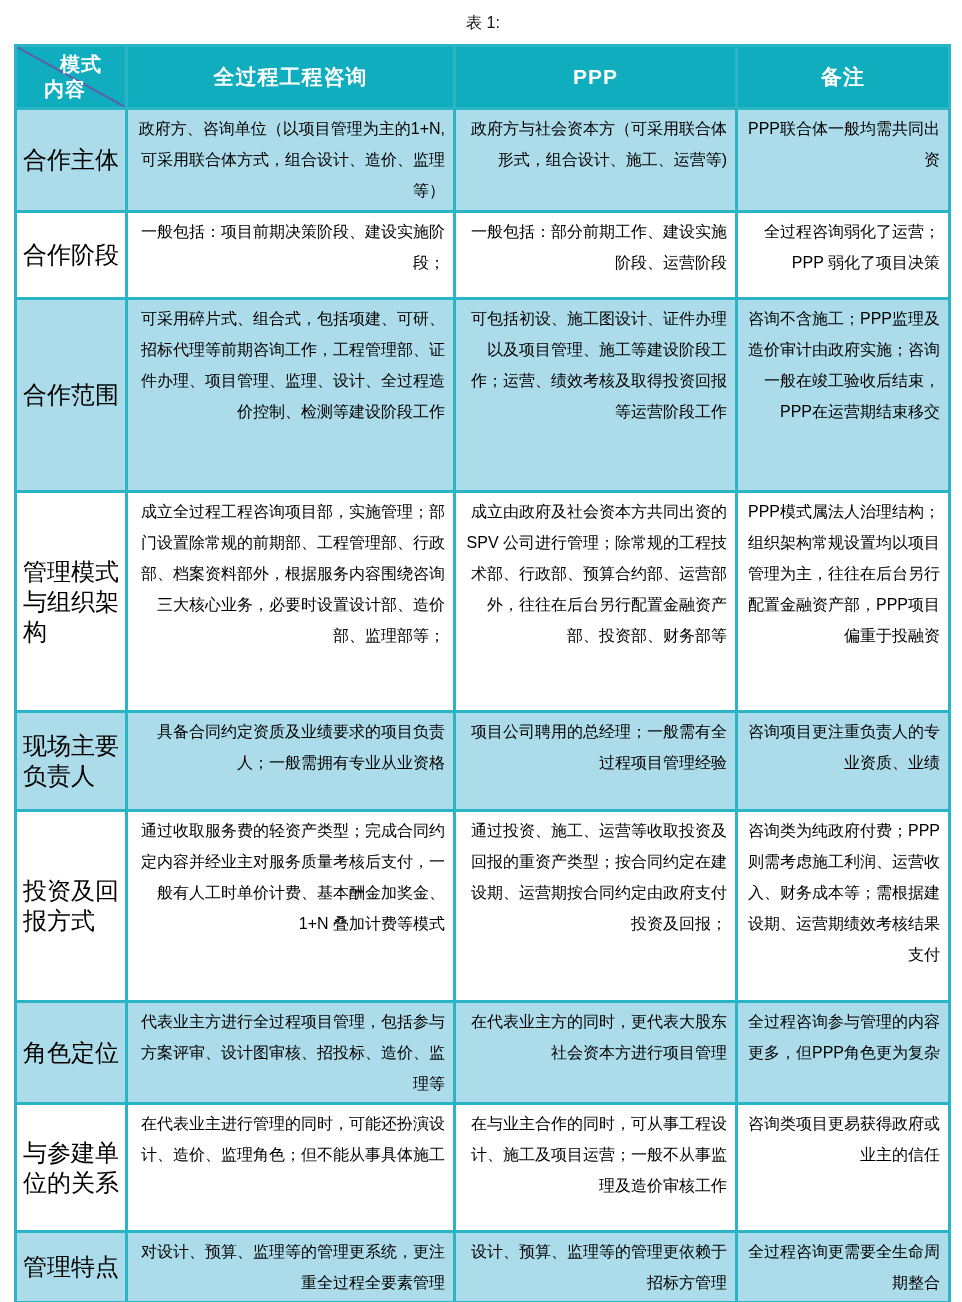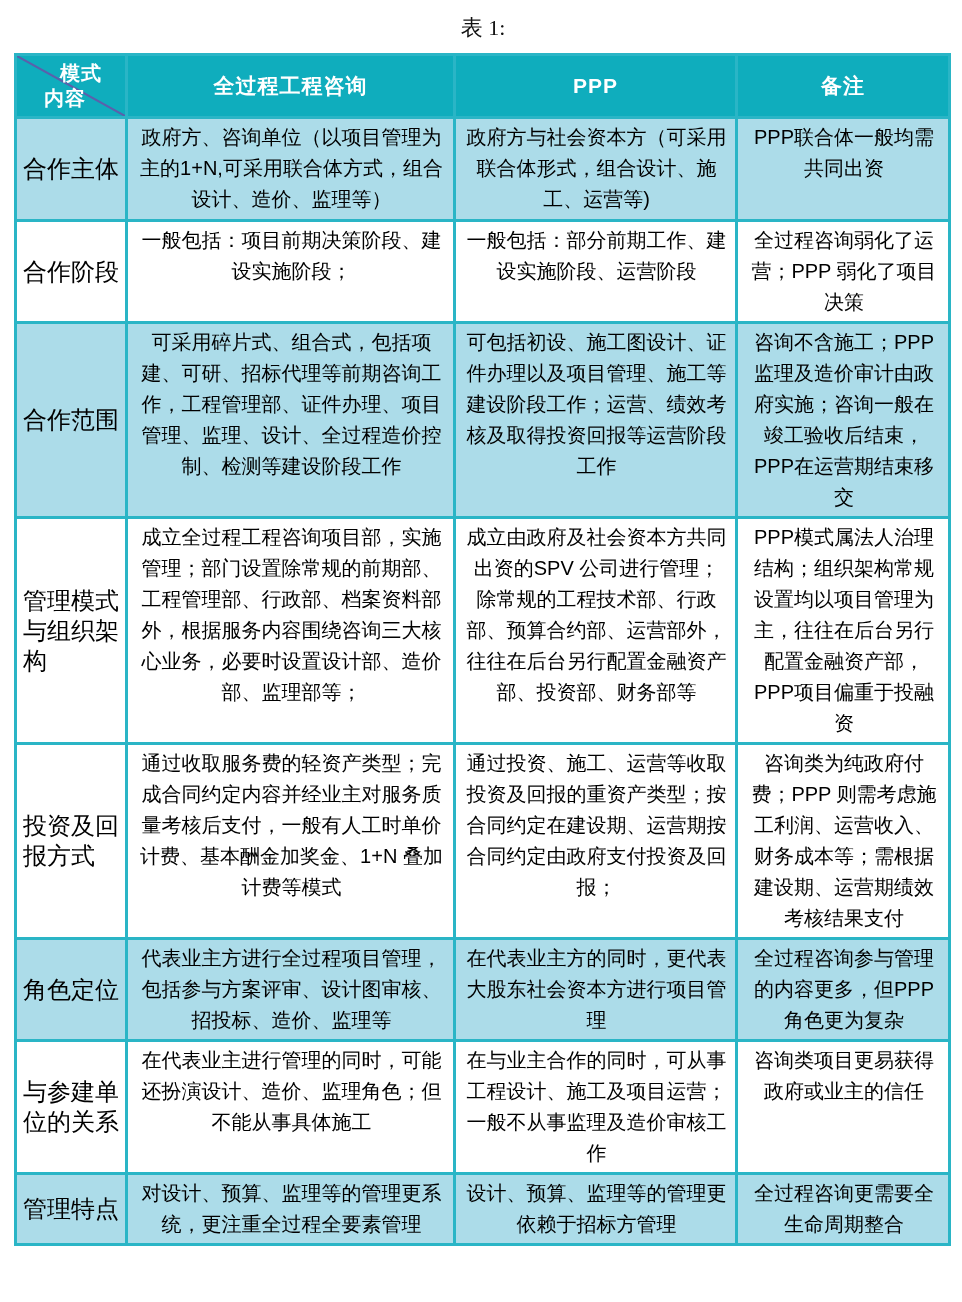--- a/index.html
+++ b/index.html
@@ -13,24 +13,23 @@
   }
   html,body{margin:0;padding:0;background:#fff;}
   body{
     width:962px;height:1302px;
     font-family:"Liberation Sans","DejaVu Sans",sans-serif;
     color:var(--body-text);
     position:relative;
   }
   .doc-title{
     text-align:center;
-    font-size:22px;
+    font-size:16px;
     padding:13px 0 10px 4px;
     color:#111;
-    font-family:Liberation Serif, serif;
   }
   table.cmp{
     border-collapse:collapse;
     table-layout:fixed;
     margin-left:14px;
     width:934px;
   }
   table.cmp th, table.cmp td{
     border:3px solid var(--border);
     box-sizing:border-box;
@@ -66,22 +65,22 @@
   tr.plain td{background:var(--white-row-bg);}
   td.rowlabel{
     text-align:left;
     vertical-align:middle;
     font-size:24px;
     line-height:30px;
     padding:0 6px;
   }
   td.cell{
     vertical-align:top;
-    text-align:center;
-    font-size:20px;
+    text-align:right;
+    font-size:16px;
     line-height:31px;
     padding:3px 8px 3px 10px;
   }
 </style>
 </head>
 <body>
 
 <div class="doc-title">表 1:</div>
 
 <table class="cmp">
@@ -123,20 +122,26 @@
       <td class="cell">可采用碎片式、组合式，包括项建、可研、招标代理等前期咨询工作，工程管理部、证件办理、项目管理、监理、设计、全过程造价控制、检测等建设阶段工作</td>
       <td class="cell">可包括初设、施工图设计、证件办理以及项目管理、施工等建设阶段工作；运营、绩效考核及取得投资回报等运营阶段工作</td>
       <td class="cell">咨询不含施工；PPP监理及造价审计由政府实施；咨询一般在竣工验收后结束，PPP在运营期结束移交</td>
     </tr>
     <tr class="plain" style="height:220px">
       <td class="rowlabel">管理模式与组织架构</td>
       <td class="cell">成立全过程工程咨询项目部，实施管理；部门设置除常规的前期部、工程管理部、行政部、档案资料部外，根据服务内容围绕咨询三大核心业务，必要时设置设计部、造价部、监理部等；</td>
       <td class="cell">成立由政府及社会资本方共同出资的SPV 公司进行管理；除常规的工程技术部、行政部、预算合约部、运营部外，往往在后台另行配置金融资产部、投资部、财务部等</td>
       <td class="cell">PPP模式属法人治理结构；组织架构常规设置均以项目管理为主，往往在后台另行配置金融资产部，PPP项目偏重于投融资</td>
     </tr>
+    <tr class="alt" style="height:99px">
+      <td class="rowlabel">现场主要负责人</td>
+      <td class="cell">具备合同约定资质及业绩要求的项目负责人；一般需拥有专业从业资格</td>
+      <td class="cell">项目公司聘用的总经理；一般需有全过程项目管理经验</td>
+      <td class="cell">咨询项目更注重负责人的专业资质、业绩</td>
+    </tr>
     <tr class="plain" style="height:191px">
       <td class="rowlabel">投资及回报方式</td>
       <td class="cell">通过收取服务费的轻资产类型；完成合同约定内容并经业主对服务质量考核后支付，一般有人工时单价计费、基本酬金加奖金、1+N 叠加计费等模式</td>
       <td class="cell">通过投资、施工、运营等收取投资及回报的重资产类型；按合同约定在建设期、运营期按合同约定由政府支付投资及回报；</td>
       <td class="cell">咨询类为纯政府付费；PPP 则需考虑施工利润、运营收入、财务成本等；需根据建设期、运营期绩效考核结果支付</td>
     </tr>
     <tr class="alt" style="height:93px">
       <td class="rowlabel">角色定位</td>
       <td class="cell">代表业主方进行全过程项目管理，包括参与方案评审、设计图审核、招投标、造价、监理等</td>
       <td class="cell">在代表业主方的同时，更代表大股东社会资本方进行项目管理</td>

